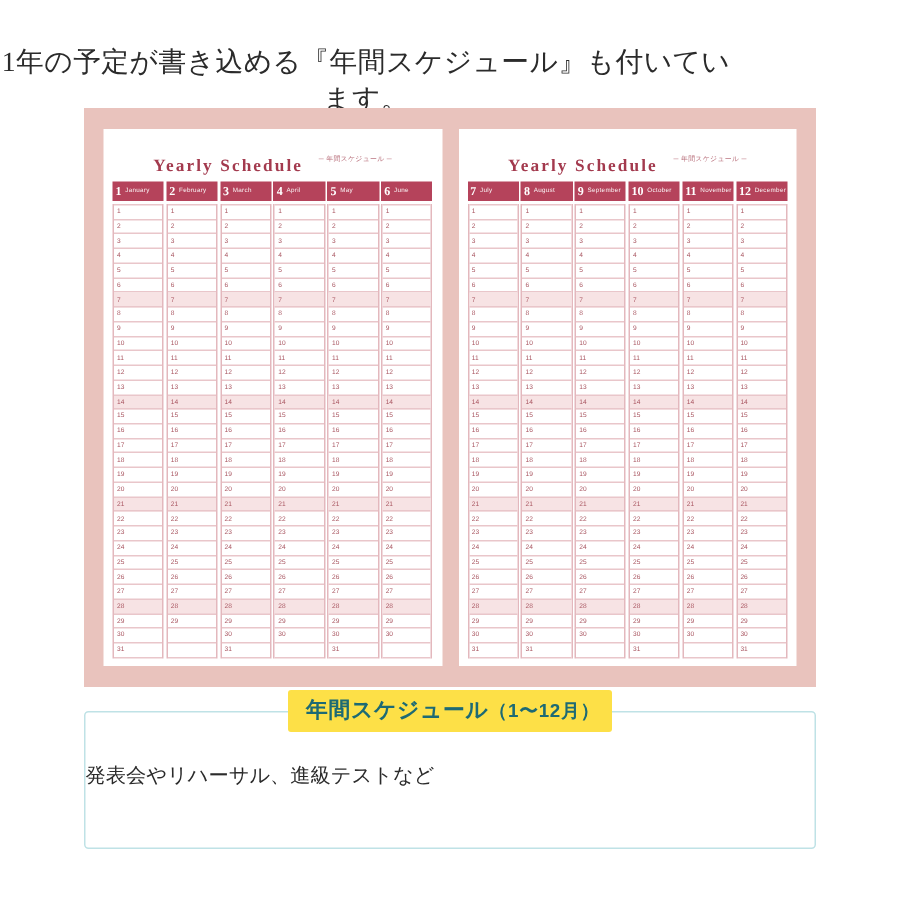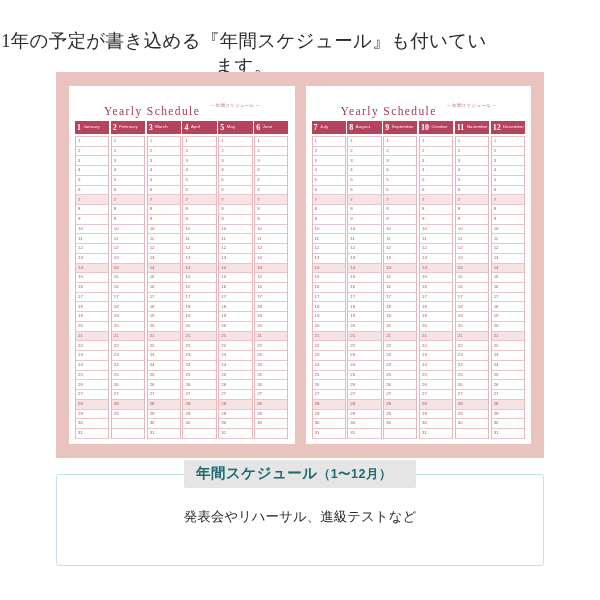--- a/index.html
+++ b/index.html
@@ -56,21 +56,21 @@
   .sheet-head {
     text-align: center;
     margin-bottom: 4px;
     white-space: nowrap;
   }
   .sheet-title {
     font-family: "Liberation Serif", serif;
     font-size: 11.5px;
     letter-spacing: 1.4px;
     color: #a33a4e;
-    font-weight: 400;
+    font-weight: 700;
     display: inline-block;
     vertical-align: middle;
     margin-top: 12px;
   }
   .sheet-sub {
     font-size: 4.6px;
     color: #b9707c;
     display: inline-block;
     vertical-align: middle;
     margin-left: 6px;
@@ -159,37 +159,37 @@
   }
   .caption-badge-wrap {
     position: absolute;
     top: -15px;
     left: 0;
     width: 100%;
     text-align: center;
   }
   .badge {
     display: inline-block;
-    background: #e5e5e5;
+    background: #fde047;
     color: #1d6a74;
     font-size: 14.5px;
     font-weight: 700;
-    padding: 4px 24px 5px 12px;
+    padding: 4px 8px 5px 12px;
     border-radius: 2px;
     letter-spacing: 0.5px;
     font-family: "Liberation Sans", sans-serif;
   }
   .badge .sub {
     font-size: 12.5px;
     font-weight: 700;
     color: #1d6a74;
   }
   .caption-body {
     padding-top: 30px;
-    text-align: center;
+    text-align: left;
     color: #2b2b2b;
     font-size: 13.5px;
     line-height: 1.75;
     font-family: "Liberation Sans", sans-serif;
   }
 </style>
 </head>
 <body>
 
 <div class="page">

